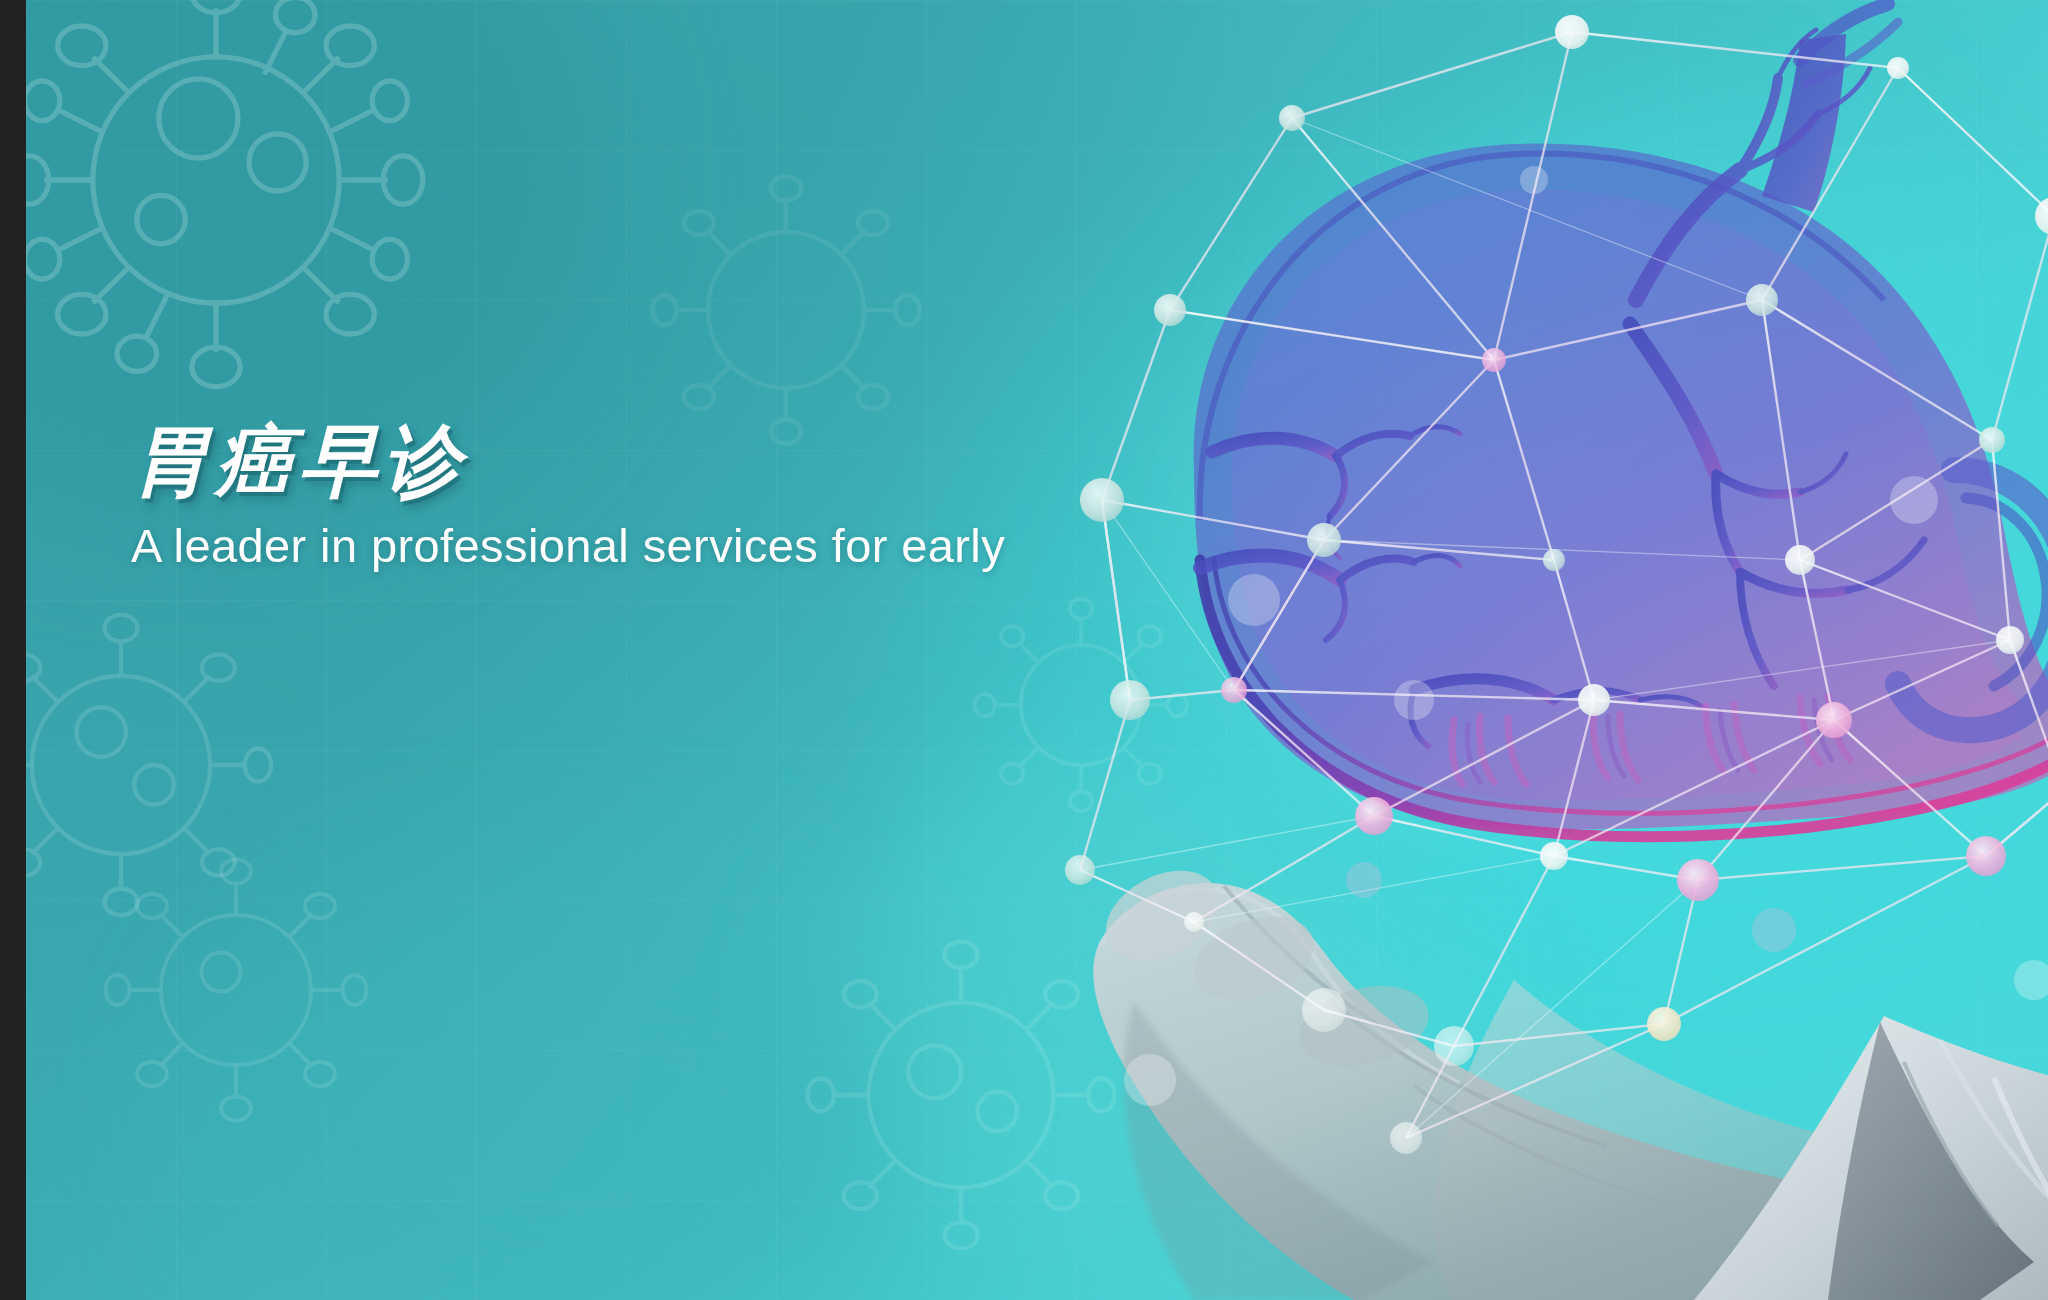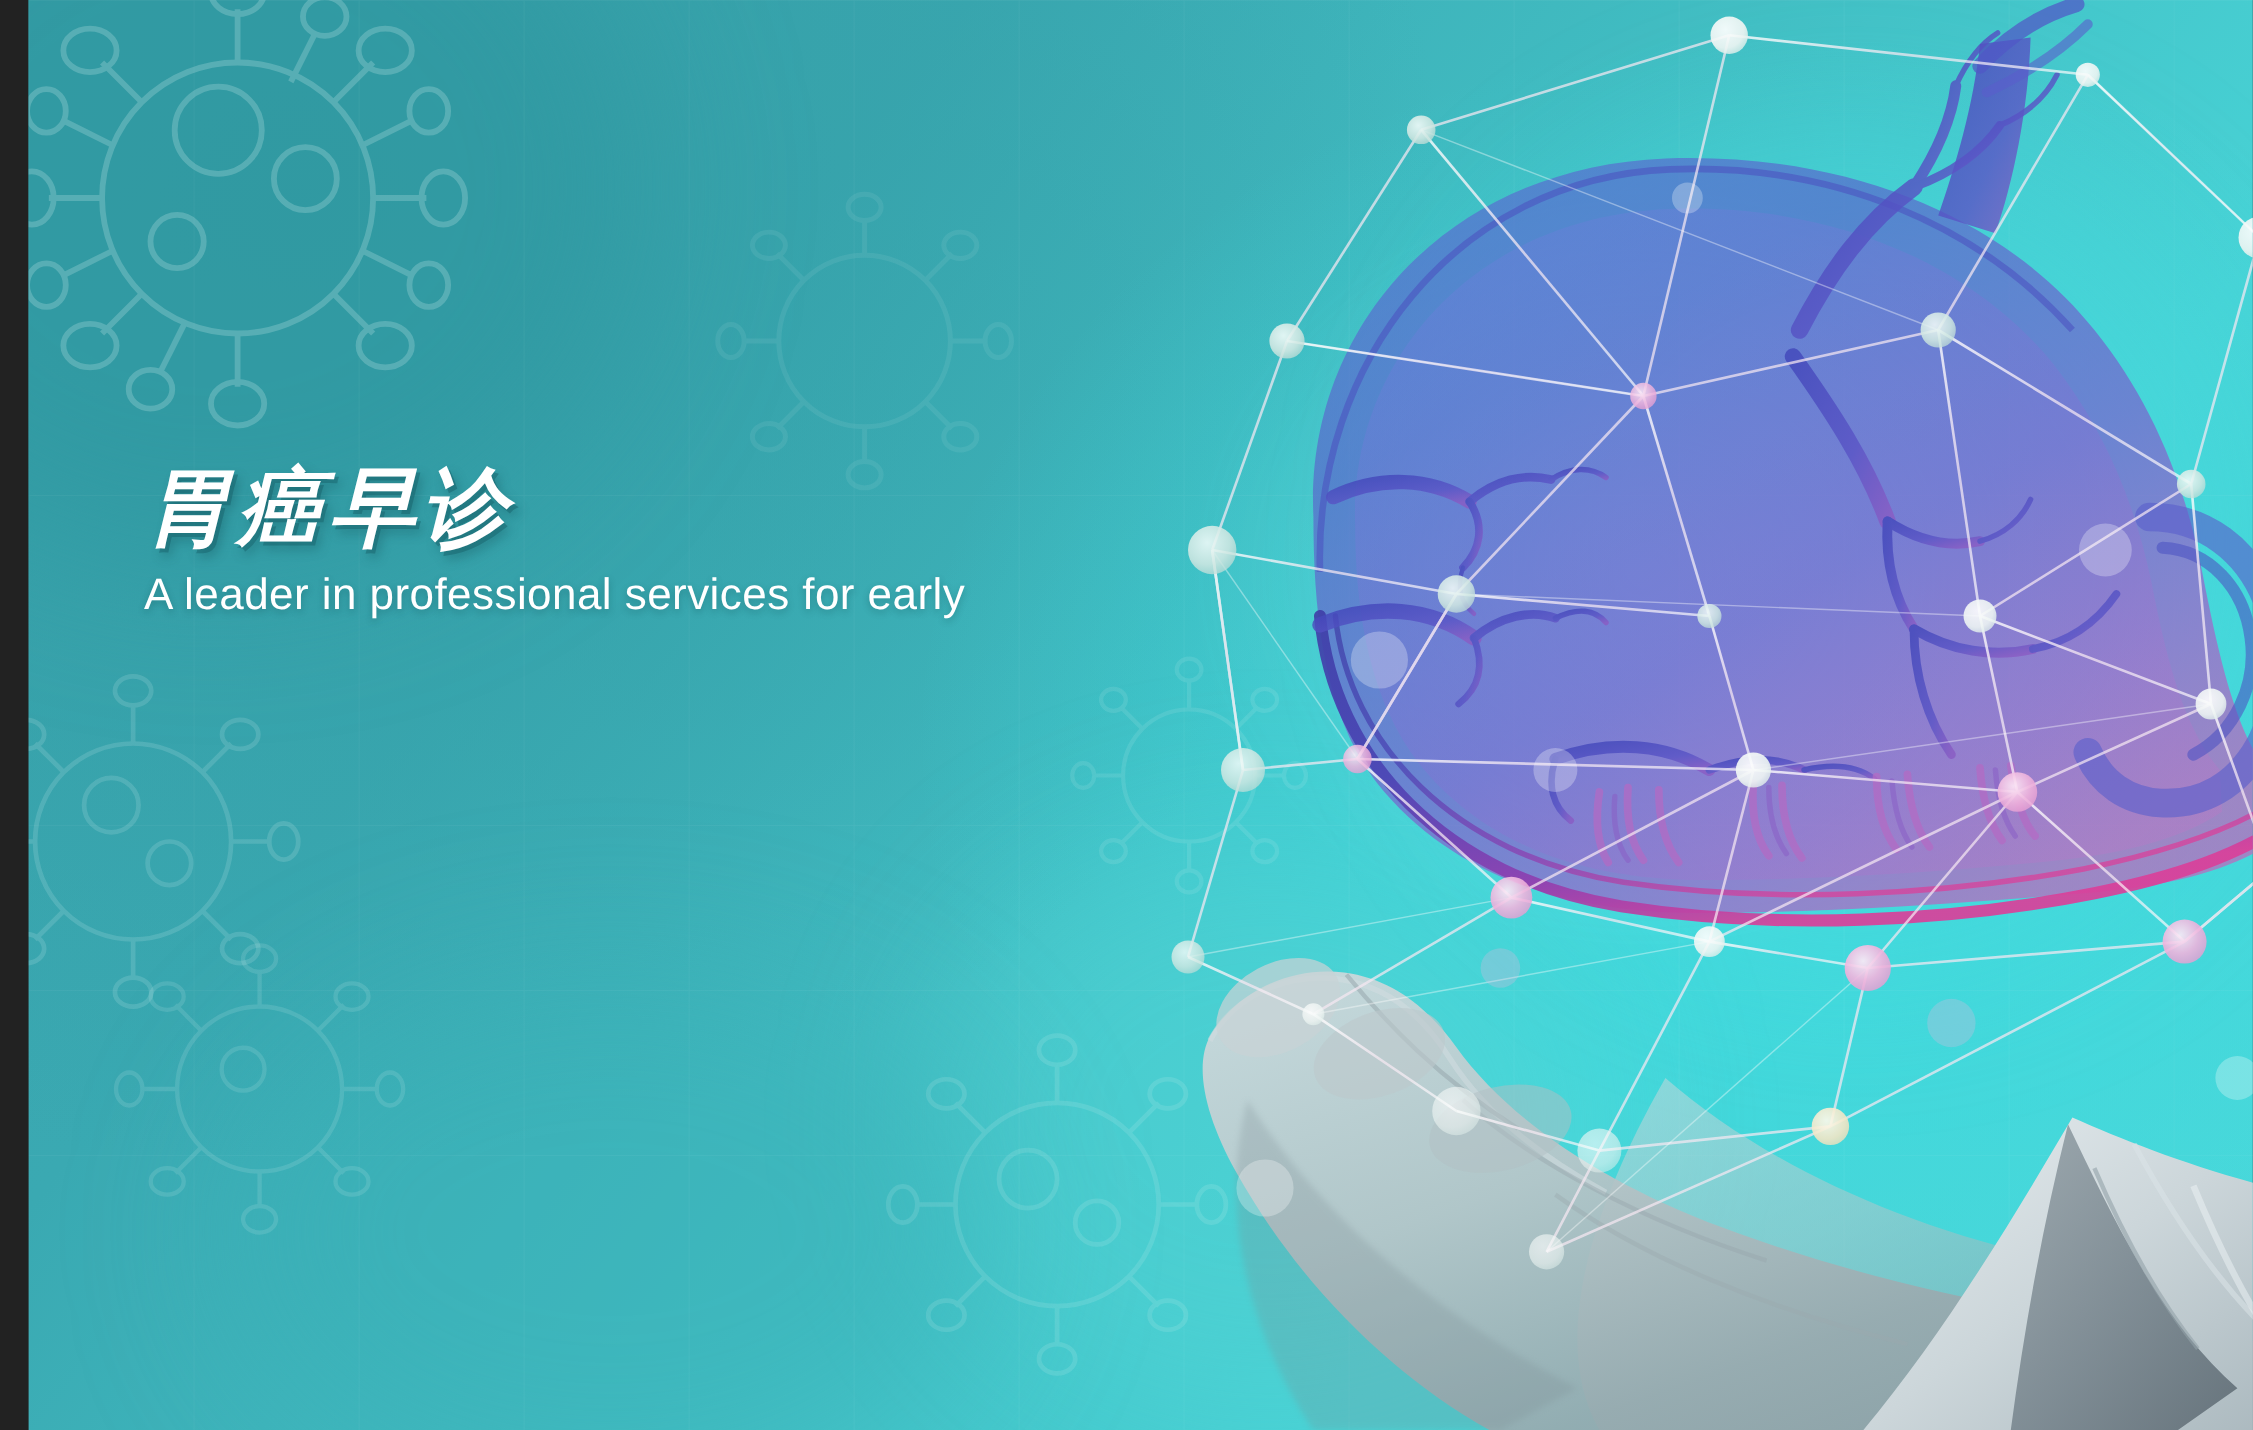--- a/index.html
+++ b/index.html
@@ -52,21 +52,21 @@
     white-space:nowrap;
     text-shadow:
        3px 4px 0 rgba(22,96,104,0.45),
        5px 7px 10px rgba(14,72,80,0.35);
   }
   #zh1{margin-bottom:8px;}
   #zh2{margin-bottom:30px;}
   .en-line{
     color:#ffffff;
     font-weight:normal;
-    font-size:40px;
+    font-size:47px;
     line-height:1.33;
     letter-spacing:.4px;
     white-space:nowrap;
     text-shadow:0 2px 7px rgba(14,72,80,0.33);
   }
 
   
   #art{position:absolute;right:0;top:0;width:1180px;height:1300px;z-index:20;}
   #art svg{display:block;width:100%;height:100%;}
   #artfx{position:absolute;right:0;top:0;width:1180px;height:1300px;z-index:21;pointer-events:none;}

